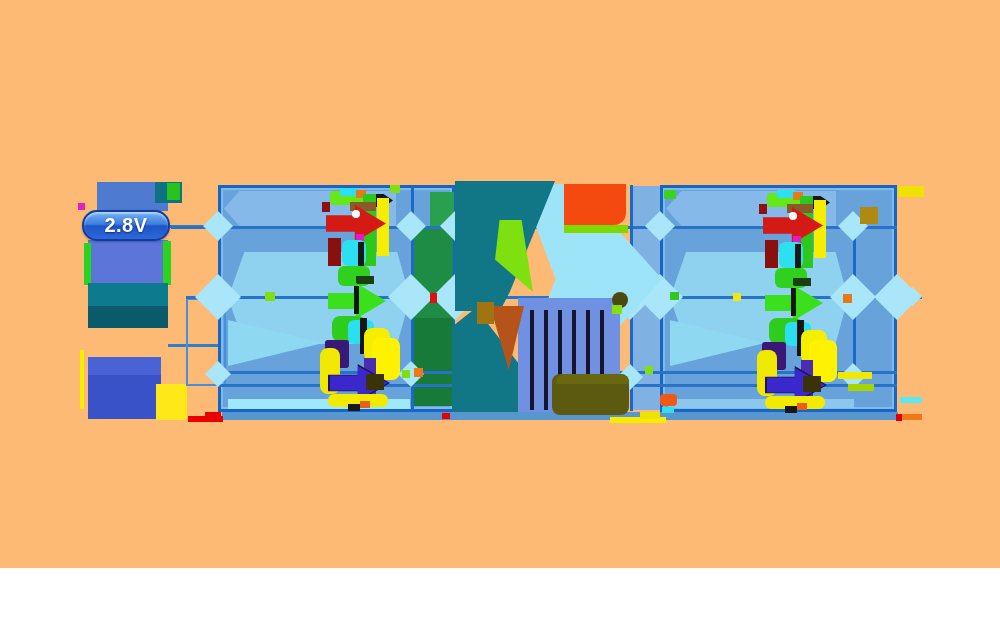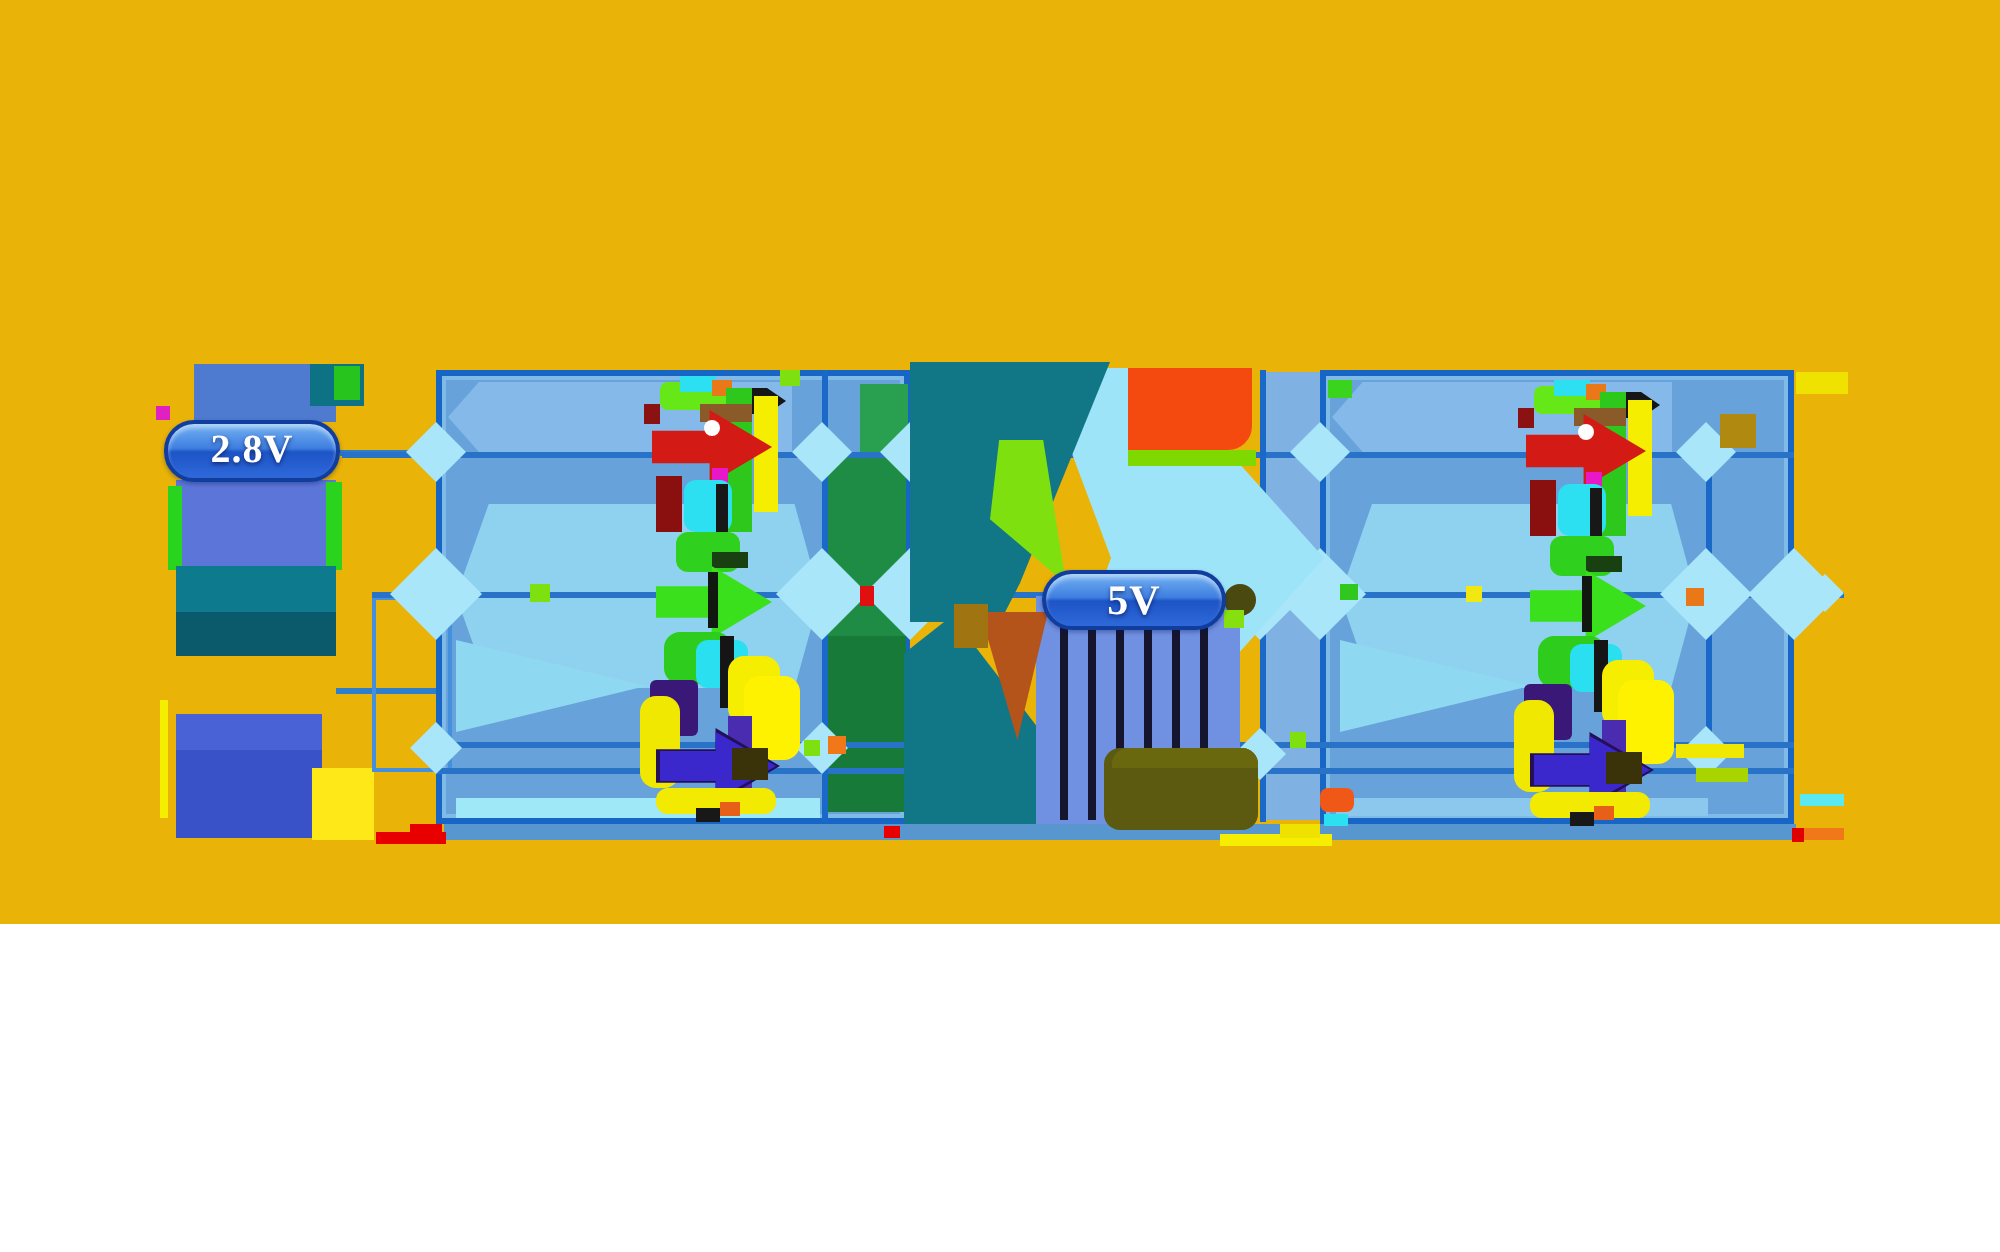--- a/index.html
+++ b/index.html
@@ -1,17 +1,17 @@
 <!DOCTYPE html>
 <html><head>
 <meta charset="utf-8">
 <style>
   html,body{margin:0;padding:0;background:#ffffff;}
-  .stage{position:relative;width:1000px;height:462px;background:#eab308;overflow:hidden;
-         font-family:Liberation Serif, serif;}
+  .stage{position:relative;width:1000px;height:568px;background:#fdba74;overflow:hidden;
+         font-family:Liberation Sans, sans-serif;}
   .module-box{position:absolute;box-sizing:border-box;border:3px solid #1765C5;background:#67A3DA;
          box-shadow:inset 0 0 0 2px rgba(150,205,240,.55);z-index:1;}
   #decor-layer{position:absolute;left:0;top:0;width:1000px;height:626px;z-index:2;}
   .shape{position:absolute;}
   .pill{position:absolute;display:flex;align-items:center;justify-content:center;box-sizing:border-box;
         color:#fff;font-weight:700;letter-spacing:.5px;border:2px solid #113E9E;border-radius:15px;
         background:linear-gradient(180deg,#74B2F2 0%,#3E7EE0 45%,#1D54C6 52%,#2F69D9 100%);
         box-shadow:inset 0 2px 2px rgba(255,255,255,.45),0 1px 2px rgba(0,20,80,.35);
         text-shadow:0 1px 2px rgba(0,10,60,.6);z-index:10;}
   .pill-28{left:82px;top:210px;width:88px;height:31px;font-size:20px;}
@@ -187,17 +187,14 @@
       <div class="shape" style="left: 767px; top: 368px; width: 58px; height: 34px; background: rgb(58, 40, 204); clip-path: polygon(0px 28%, 48% 28%, 48% 0px, 100% 50%, 48% 100%, 48% 72%, 0px 72%);"></div>
       <div class="shape" style="left: 803px; top: 376px; width: 18px; height: 16px; background: rgb(58, 50, 8);"></div>
       <div class="shape" style="left: 765px; top: 396px; width: 60px; height: 13px; background: rgb(242, 234, 0); border-radius: 6px;"></div>
       <div class="shape" style="left: 785px; top: 406px; width: 12px; height: 7px; background: rgb(24, 24, 24);"></div>
       <div class="shape" style="left: 797px; top: 403px; width: 10px; height: 7px; background: rgb(232, 96, 24);"></div>
     </div>
 
   <div class="pill pill-28">
     <span>2.8V</span>
   </div>
-  <div class="pill pill-5">
-    <span>5V</span>
-  </div>
 
 </div>
 
 </body></html>

